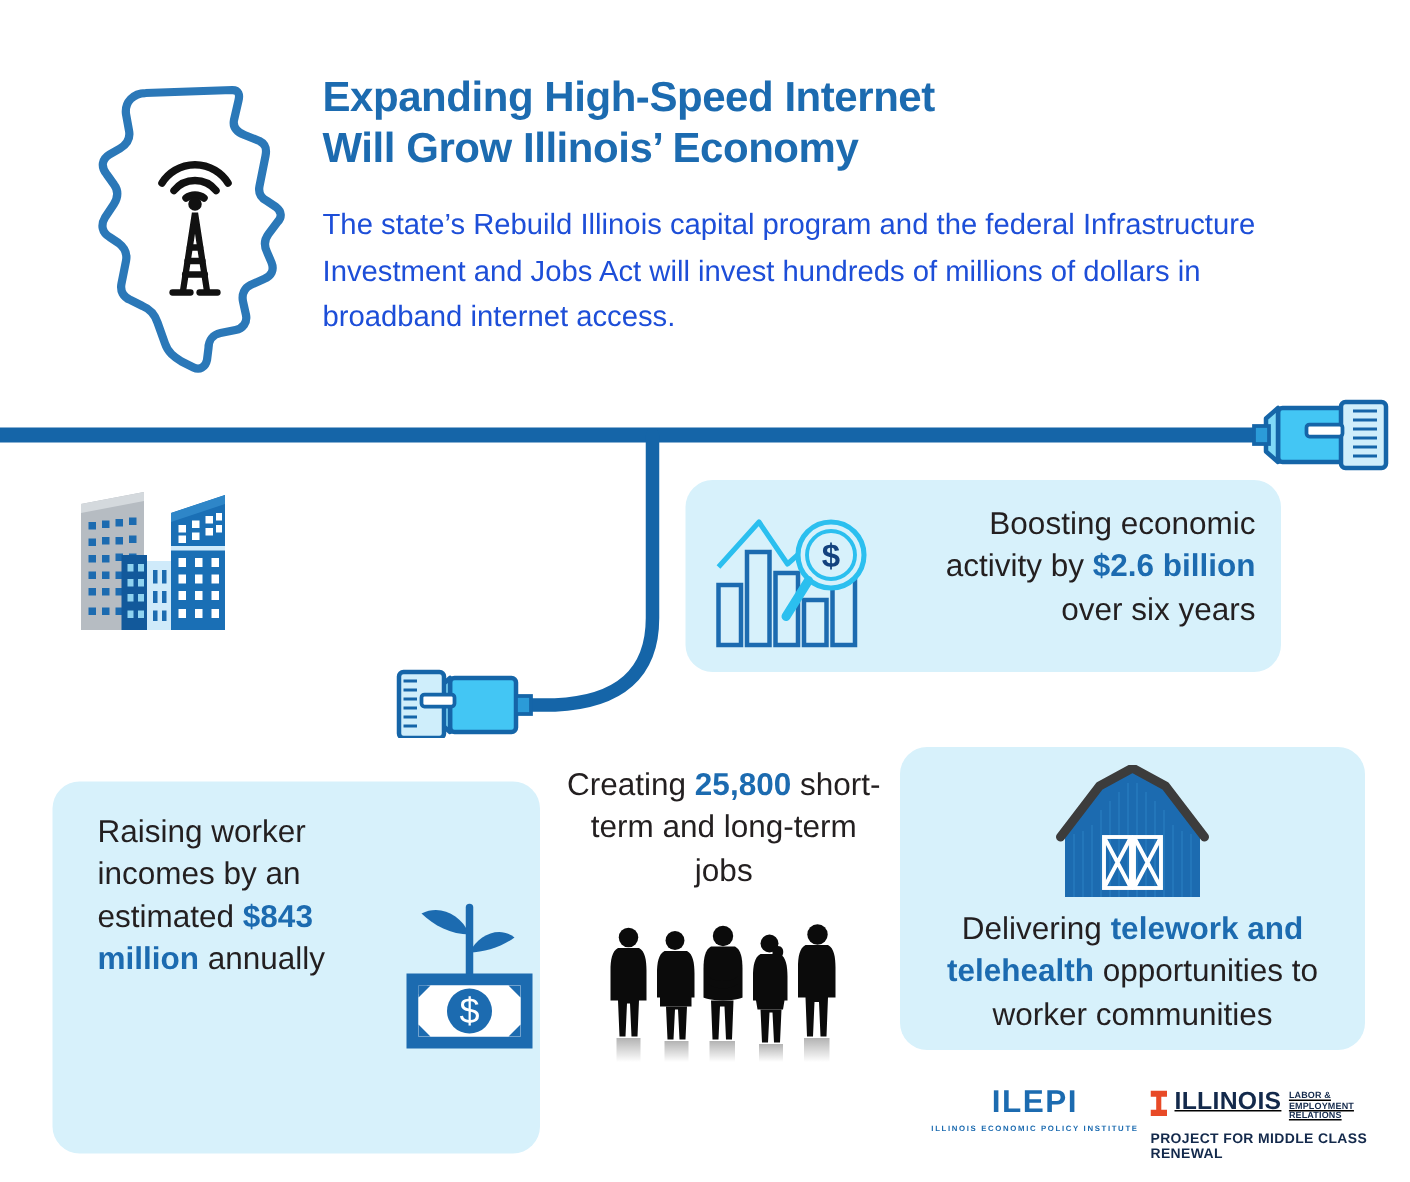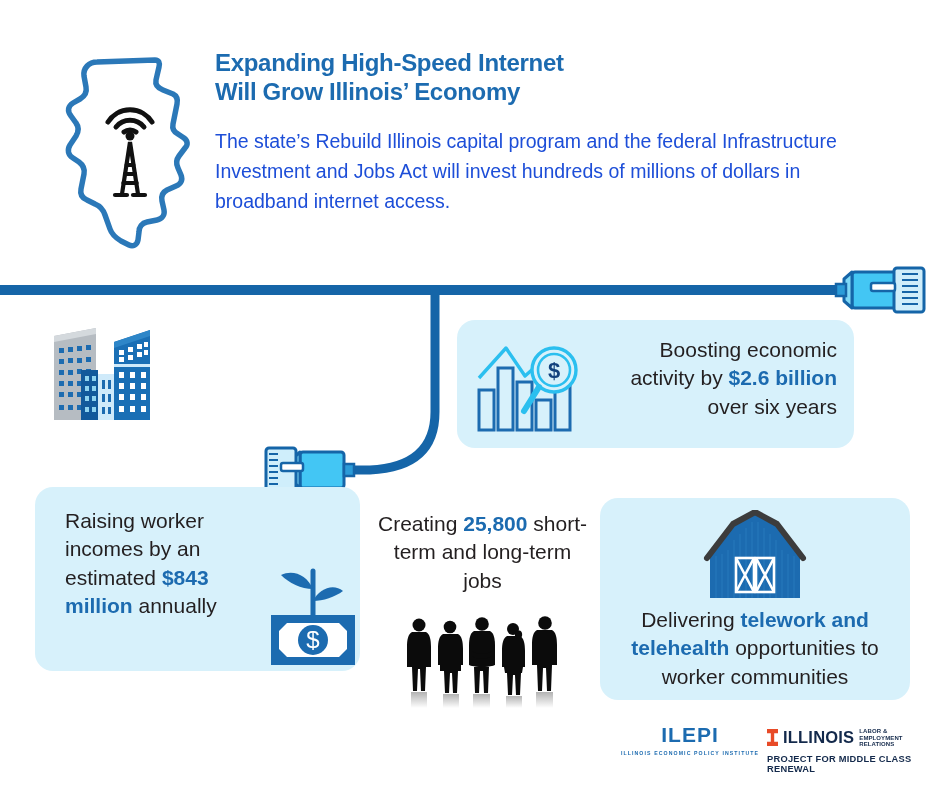--- a/index.html
+++ b/index.html
@@ -10,21 +10,21 @@
     position:relative;
     overflow:hidden;
   }
   .stage { position:absolute; inset:0; width:940px; height:788px; }
 
   
   .hdr-map { position:absolute; left:55px; top:32px; width:150px; height:220px; }
   .hdr-text { position:absolute; left:215px; top:48px; width:660px; }
   .hdr-title {
     color:#1C6BB0;
-    font-size:24px;
+    font-size:28px;
     font-weight:bold;
     line-height:1.22;
     letter-spacing:-0.3px;
   }
   .hdr-sub {
     margin-top:19px;
     color:#1d4ed8;
     font-size:19.5px;
     line-height:1.55;
   }
@@ -47,21 +47,21 @@
   .b1 { left:40px; top:312px; width:400px; height:120px; }
   .b1 .ico { position:absolute; left:8px; top:8px; width:110px; height:105px; }
   .b1 .txt { position:absolute; left:128px; top:6px; width:272px; text-align:left; }
 
   
   .b2 { left:457px; top:320px; width:397px; height:128px; }
   .b2 .ico { position:absolute; left:18px; top:18px; width:120px; height:95px; }
   .b2 .txt { position:absolute; left:142px; top:16px; width:238px; text-align:right; }
 
   
-  .b3 { left:35px; top:487px; width:325px; height:184px; }
+  .b3 { left:35px; top:521px; width:325px; height:248px; }
   .b3 .txt { position:absolute; left:30px; top:20px; width:175px; text-align:left; }
   .b3 .ico { position:absolute; left:222px; top:62px; width:112px; height:118px; }
 
   
   .b4 { left:375px; top:505px; width:215px; height:200px; }
   .b4 .txt { position:absolute; left:0; top:5px; width:215px; text-align:center; }
   .b4 .ico { position:absolute; left:28px; top:110px; width:162px; height:95px; }
 
   
   .b5 { left:600px; top:498px; width:310px; height:202px; }
@@ -79,21 +79,21 @@
     line-height:1;
   }
   .ilepi-tag {
     color:#1C6BB0;
     font-size:5.2px;
     font-weight:bold;
     letter-spacing:1.1px;
     margin-top:5px;
   }
   .uiuc { position:absolute; left:152px; top:8px; width:155px; }
-  .uiuc-row1 { display:flex; align-items:center; gap:5px; }
+  .uiuc-row1 { display:flex; align-items:flex-start; gap:5px;text-decoration:underline; }
   .blocki { width:11px; height:17px; flex:none; margin-top:1px; }
   .uiuc-ill {
     color:#13294B;
     font-size:16.5px;
     font-weight:bold;
     letter-spacing:0.2px;
     line-height:1;
   }
   .uiuc-ler {
     color:#13294B;

